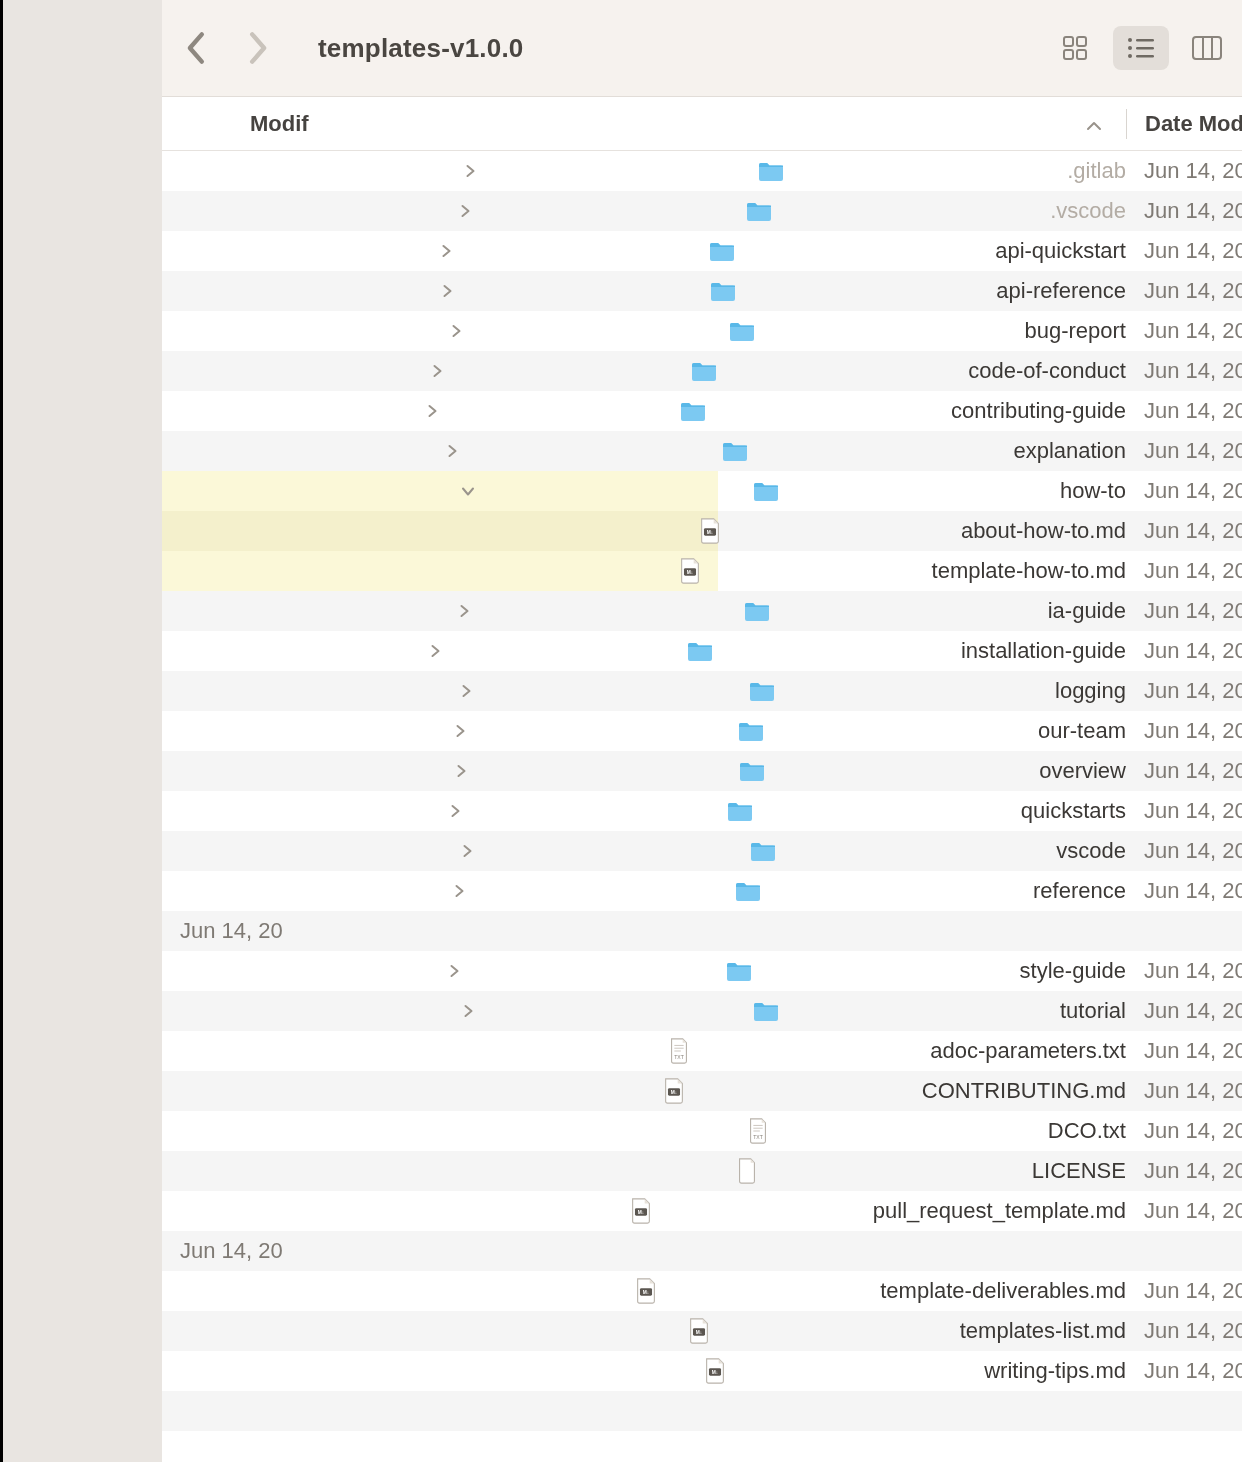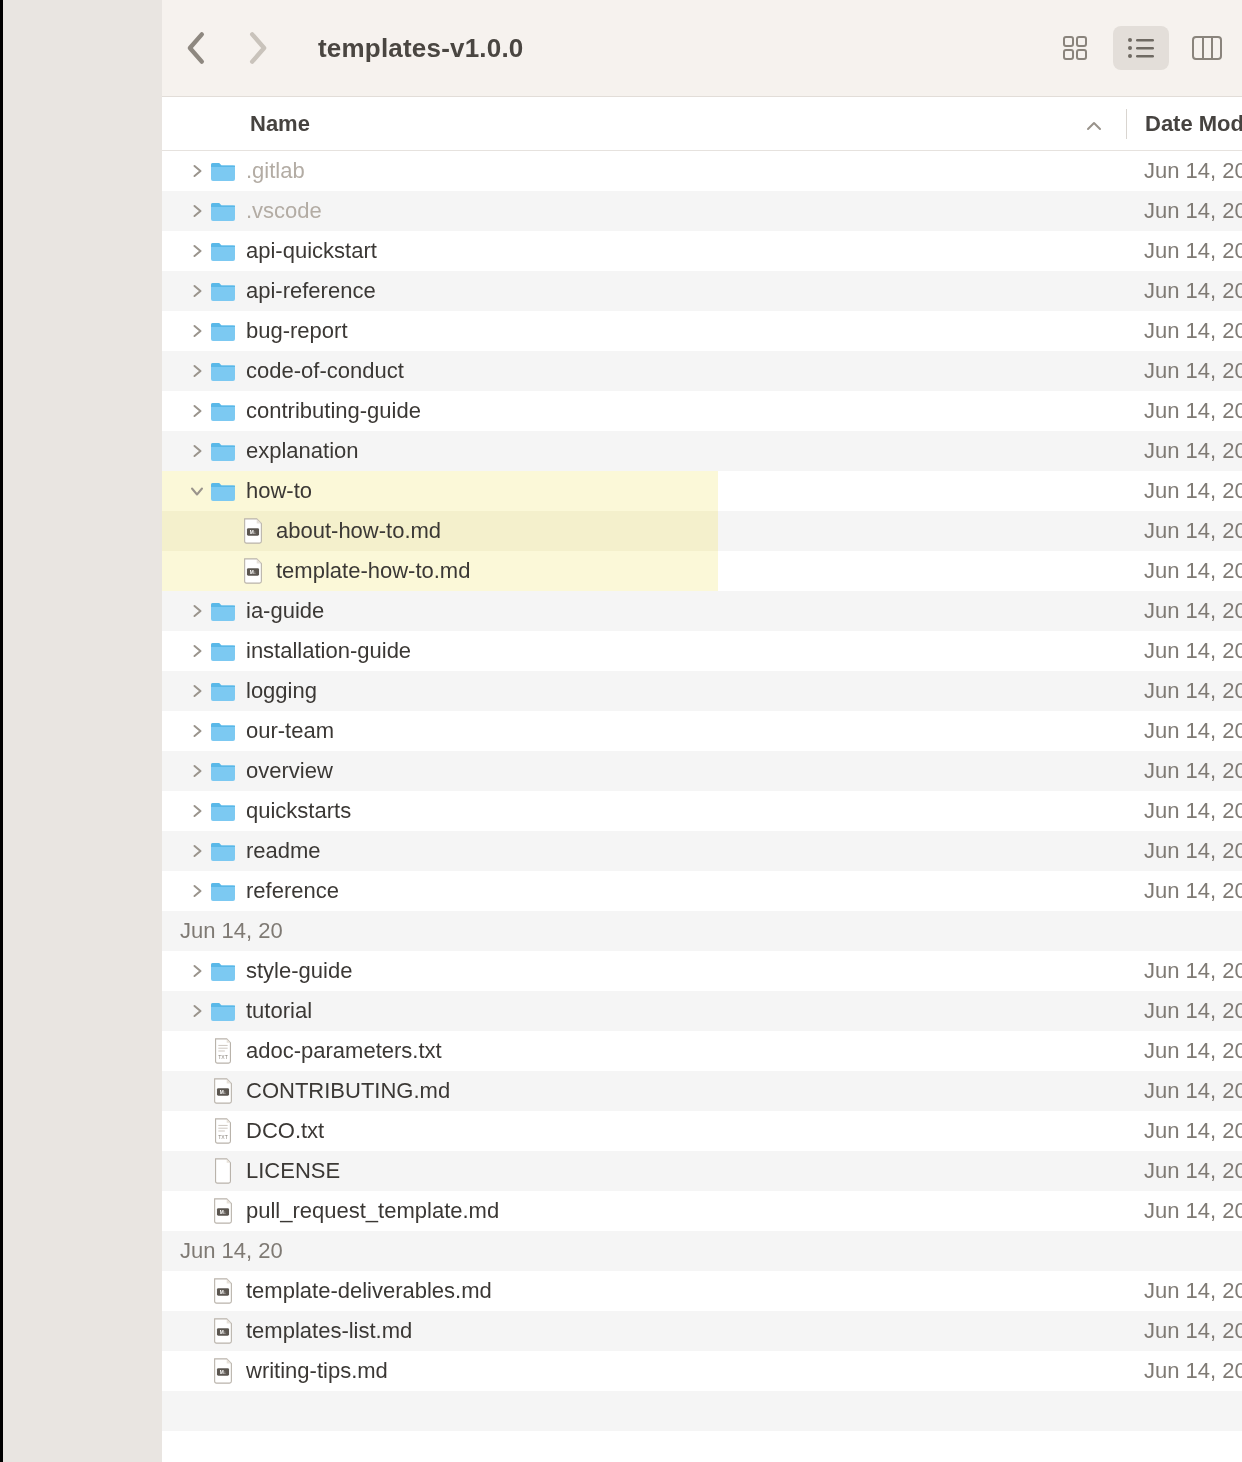--- a/index.html
+++ b/index.html
@@ -75,20 +75,21 @@
 .row.hl.alt { background: #f4f0cc; }
 .row.hl:not(.alt) { background: #fbf8d8; }
 
 .row-name-area {
   flex: 0 0 964px;
   display: flex;
   align-items: center;
   height: 100%;
   overflow: hidden;
   position: relative;
+  justify-content: space-between;
 }
 .row.hl .row-name-area::before {
   content:"";
   position:absolute;
   left:0; top:0; bottom:0;
   width: 556px;
 }
 .row.hl.alt .row-name-area { background: linear-gradient(to right, #f4f0cc 0, #f4f0cc 556px, #f5f5f5 556px); }
 .row.hl:not(.alt) .row-name-area { background: linear-gradient(to right, #fbf8d8 0, #fbf8d8 556px, #ffffff 556px); }
 .row.hl.alt { background:#f5f5f5; }
@@ -165,21 +166,21 @@
           <rect x="1" y="1" width="28" height="22" rx="3" fill="none" stroke="#8a847c" stroke-width="2"></rect>
           <line x1="11" y1="1" x2="11" y2="23" stroke="#8a847c" stroke-width="2"></line>
           <line x1="20" y1="1" x2="20" y2="23" stroke="#8a847c" stroke-width="2"></line>
         </svg>
       </div>
     </div>
   </div>
 
   <div class="col-header">
     <div class="col-name">
-      <span>Name</span>
+      <span>Modif</span>
       <span class="sort-icon">
         <svg width="16" height="10" viewBox="0 0 16 10">
             <path d="M2 8 L8 2 L14 8" stroke="#99938b" stroke-width="2" fill="none" stroke-linecap="round" stroke-linejoin="round"></path>
           </svg>
       </span>
     </div>
     <div class="col-divider"></div>
     <div class="col-date">
       <span>Date Modif</span>
     </div>
@@ -495,21 +496,21 @@
   <svg width="11" height="14" viewBox="0 0 10 14">
               <path d="M2 2 L8 7 L2 12" stroke="#9a948c" stroke-width="2" fill="none" stroke-linecap="round" stroke-linejoin="round"></path>
             </svg>
 </div>
           <div class="icon-slot">
   <svg class="folder-svg" viewBox="0 0 26 21">
     <path d="M1 4 Q1 2 3 2 L9 2 L11.5 4.5 L23 4.5 Q25 4.5 25 6.5 L25 18 Q25 20 23 20 L3 20 Q1 20 1 18 Z" fill="#7cc9f2"></path>
     <path d="M1 4 Q1 2 3 2 L9 2 L11.5 4.5 L25 4.5 L25 6 L1 6 Z" fill="#59b8e8"></path>
   </svg>
 </div>
-          <span class="file-label">readme</span>
+          <span class="file-label">vscode</span>
         </div>
         <div class="row-date">Jun 14, 20</div>
       </div>
       <div class="row">
         <div class="row-name-area">
           <div class="indent-pad" style="width: 24px;"></div>
           <div class="disclosure">
   <svg width="11" height="14" viewBox="0 0 10 14">
               <path d="M2 2 L8 7 L2 12" stroke="#9a948c" stroke-width="2" fill="none" stroke-linecap="round" stroke-linejoin="round"></path>
             </svg>

